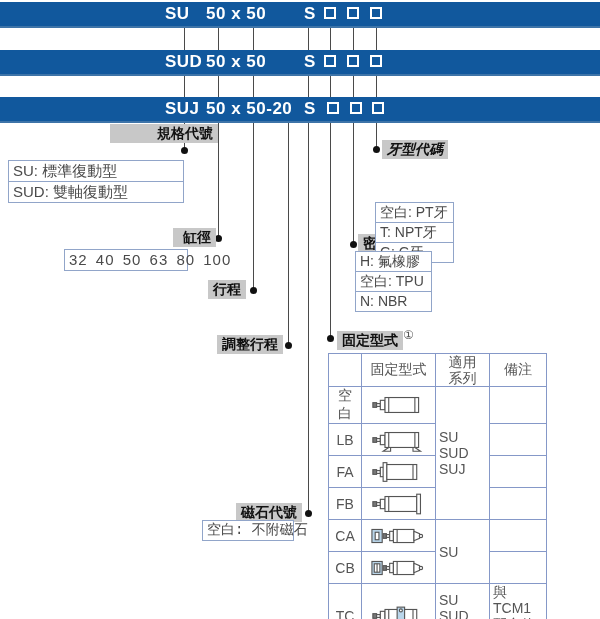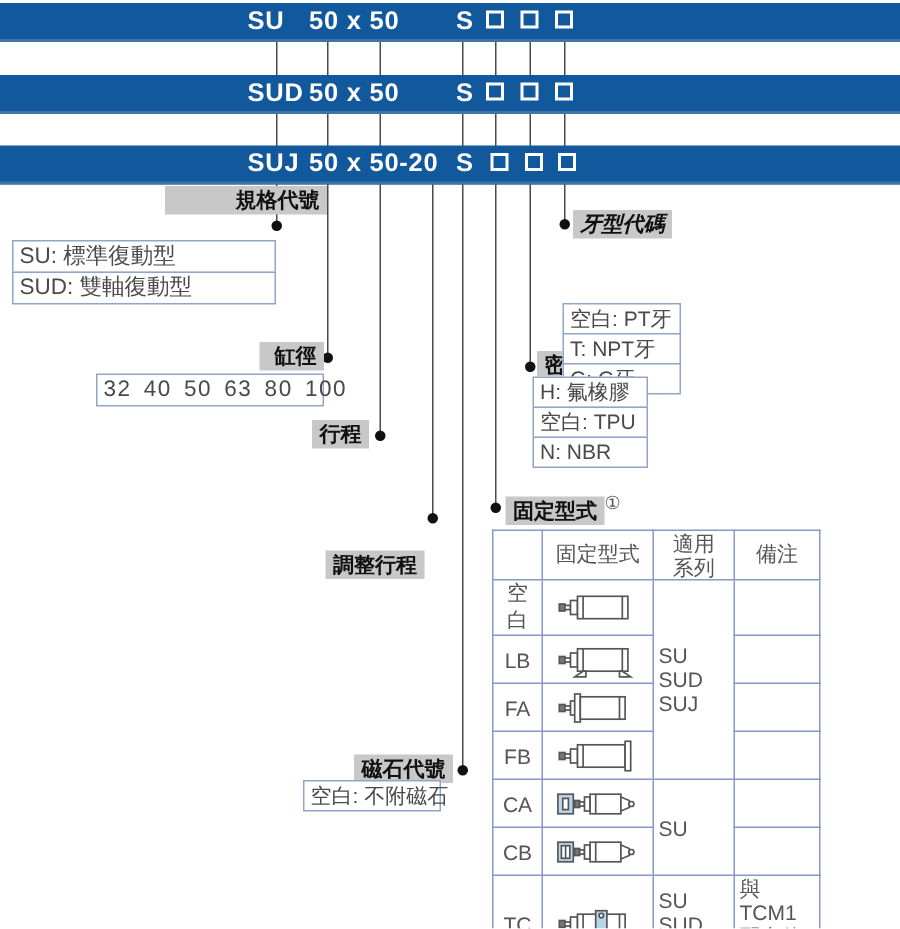--- a/index.html
+++ b/index.html
@@ -88,39 +88,39 @@
     <span class="size">50 x 50-20</span>
     <span class="sfx">S</span>
     <span class="sq sq1" style="left:327px;"></span>
     <span class="sq sq2" style="left:350px;"></span>
     <span class="sq sq3" style="left:372px;"></span>
   </div>
 
   <span class="lbl" style="left:110px;top:124px;padding-left:47px;">規格代號</span>
   <span class="lbl" style="left:173px;top:228px;padding-left:10px;">缸徑</span>
   <span class="lbl" style="left:208px;top:280px;">行程</span>
-  <span class="lbl" style="left:217px;top:335px;margin-top:32px;">調整行程</span>
+  <span class="lbl" style="left:217px;top:335px;">調整行程</span>
   <span class="lbl" style="left:236px;top:503px;">磁石代號</span>
   <span class="lbl" style="left:337px;top:331px;">固定型式</span>
   <span class="supref" style="left:403px;top:328px;">①</span>
   <span class="lbl" style="left:358px;top:234px;">密封件材質</span>
   <span class="lbl" style="left:382px;top:140px;font-style:italic;">牙型代碼</span>
 
   <div class="optbox big" style="left:8px;top:161px;width:176px;">
     <div class="row">SU: 標準復動型</div>
     <div class="row">SUD: 雙軸復動型</div>
   </div>
 
-  <div class="optbox big center" style="left:64px;top:250px;width:152px;">
+  <div class="optbox big center" style="left:64px;top:250px;width:124px;">
     <div class="row">32 40 50 63 80 100</div>
   </div>
 
 
 
-  <div class="optbox" style="left:202px;top:521px;width:92px;">
+  <div class="optbox" style="left:202px;top:521px;width:92px;font-family:Liberation Mono, monospace;">
     <div class="row">空白: 不附磁石</div>
   </div>
 
   <div class="optbox" style="left:375px;top:158px;width:79px;margin-top:45px;">
     <div class="row">空白: PT牙</div>
     <div class="row">T: NPT牙</div>
     <div class="row">G: G牙</div>
   </div>
 
   <div class="optbox" style="left:355px;top:252px;width:77px;">

